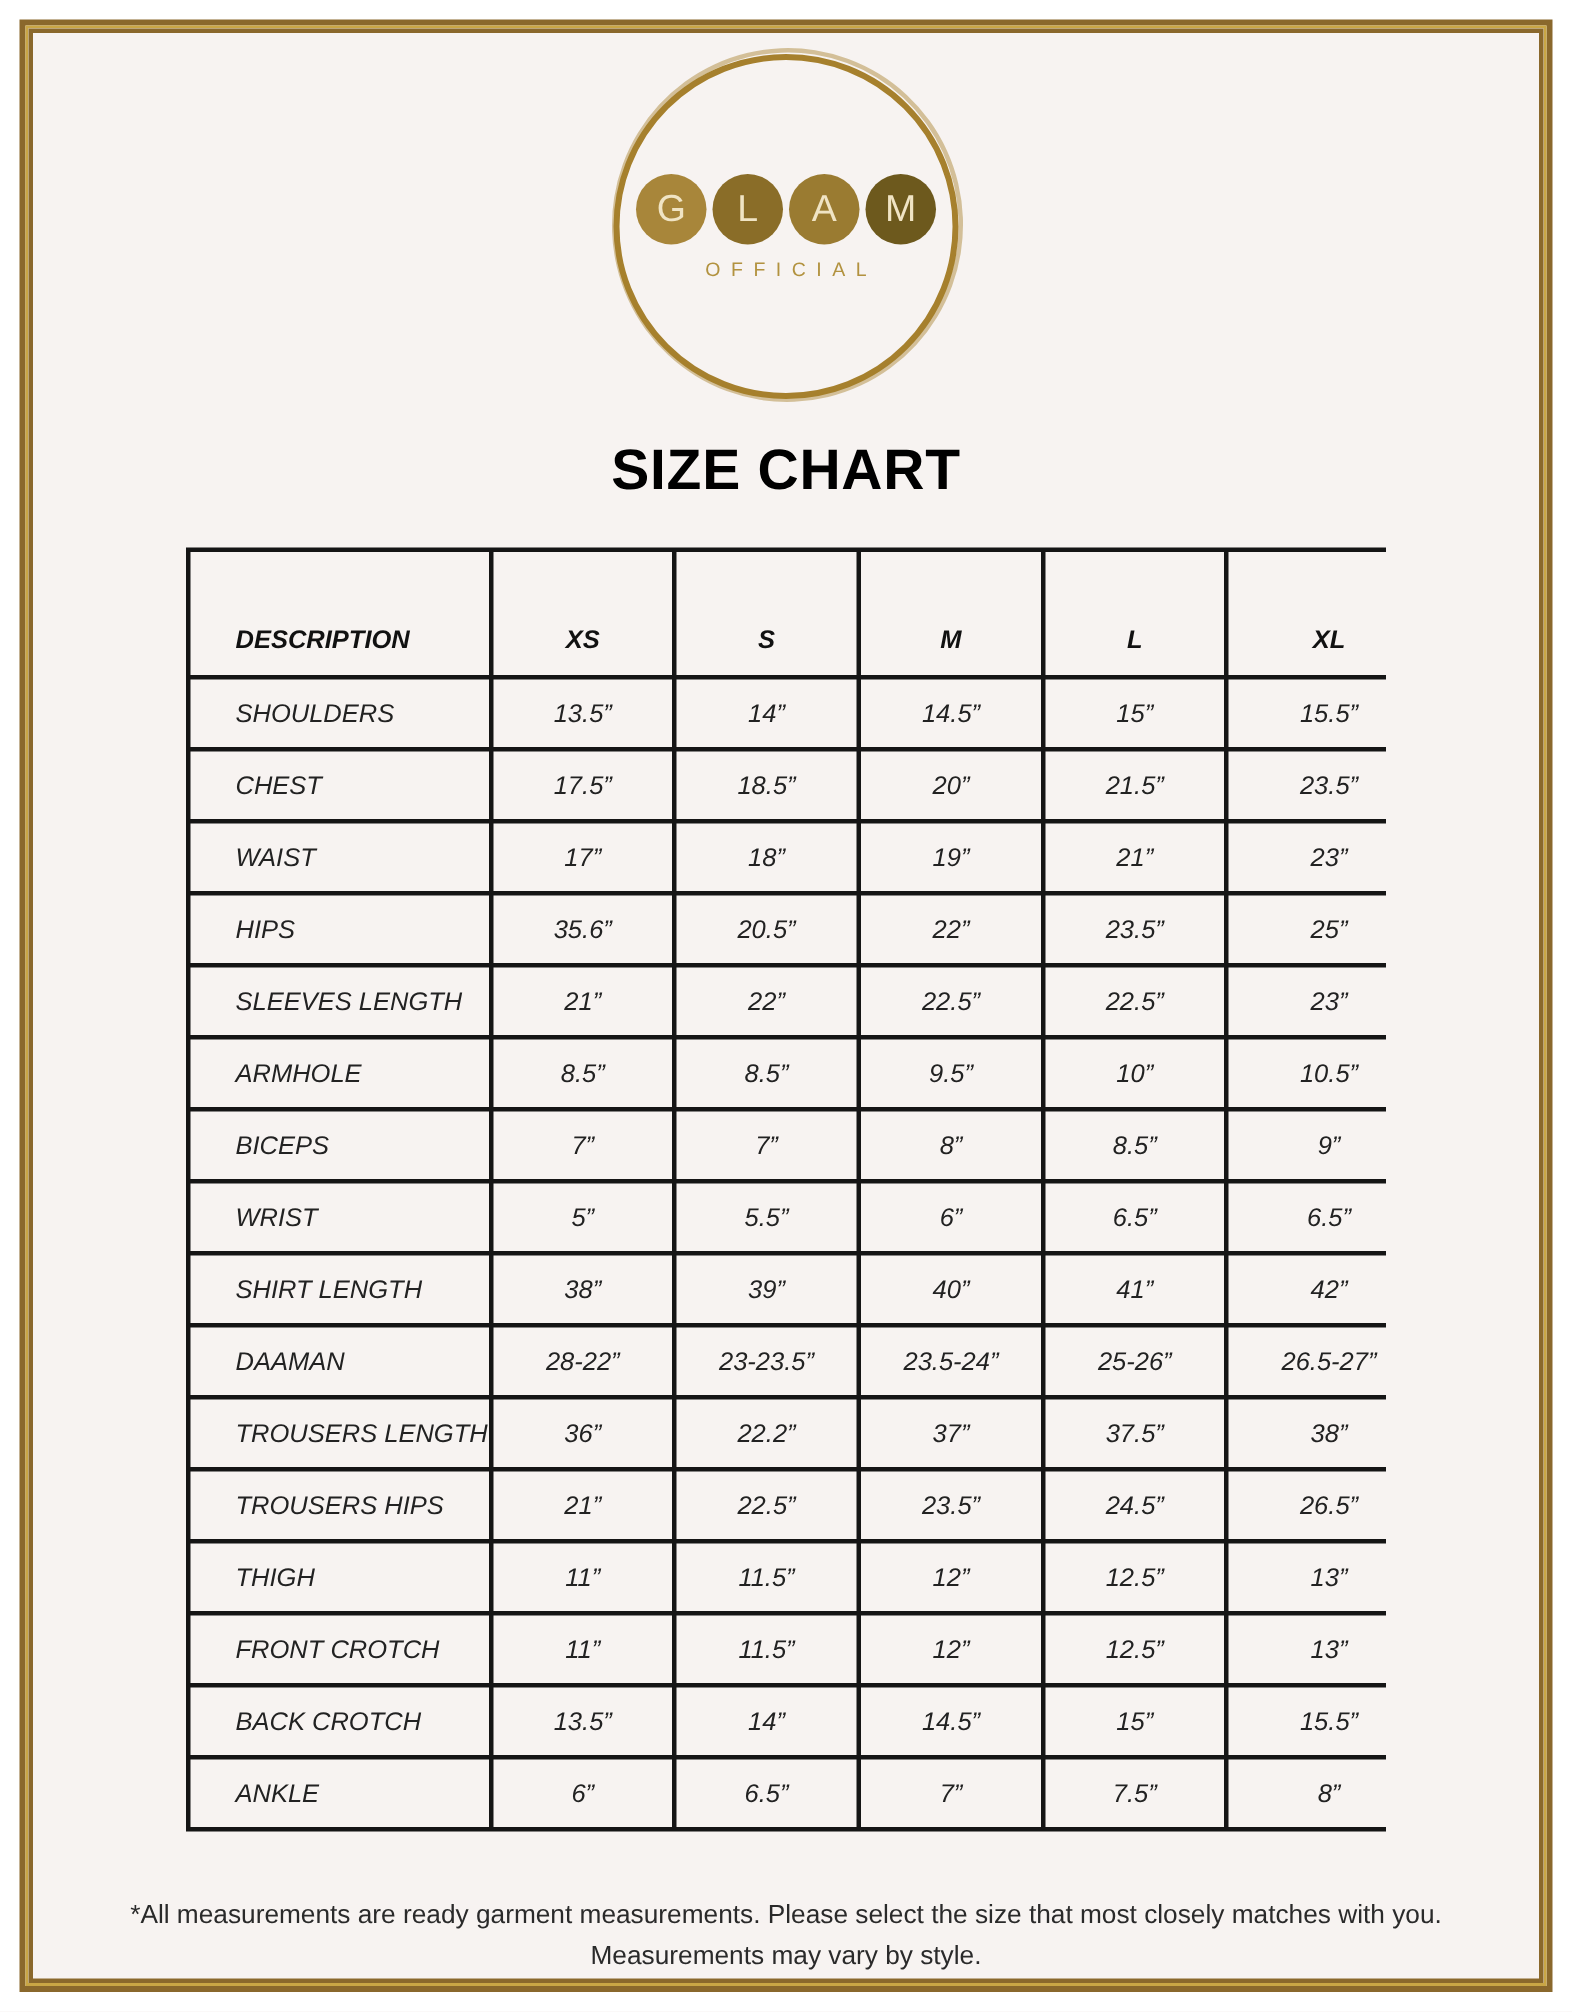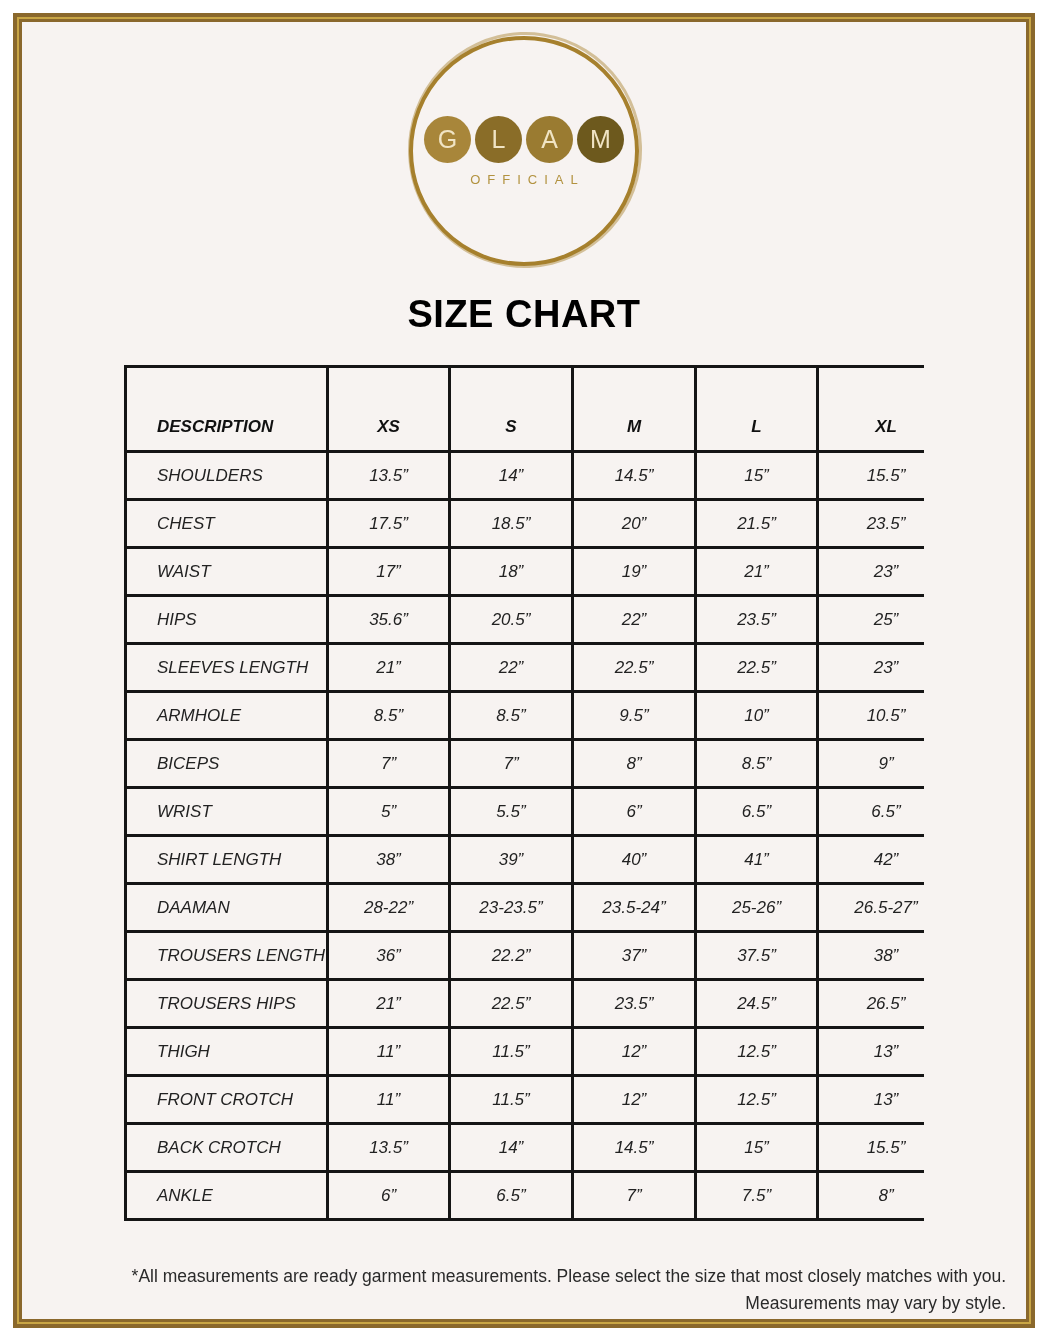--- a/index.html
+++ b/index.html
@@ -36,21 +36,21 @@
   .size-table { width:800px; margin:29px auto 0 auto; box-sizing:border-box;
     display:grid;
     grid-template-columns:199px 119px 120px 120px 119px 134px;
     grid-template-rows:82px repeat(16, 45px);
     background:#151515; gap:3px; padding:3px;font-style:italic; }
   .cell { background:#f7f3f1; display:flex; align-items:center; justify-content:center;
     font-size:17px; color:#222222; }
   .cell.label { justify-content:flex-start; padding-left:30px; box-sizing:border-box; }
   .cell.head { font-weight:bold; align-items:flex-end; padding-bottom:13px; color:#111; }
 
-  .footnote { text-align:right; margin:42px 20px 0 20px; font-size:17.5px;
+  .footnote { text-align:center; margin:42px 20px 0 20px; font-size:17.5px;
     color:#2a2a2a; line-height:1.55; }
 </style>
 </head>
 <body>
 
 <div class="frame-outer">
   <div class="frame-mid">
     <div class="frame-inner">
 
       <div class="logo-wrap">

